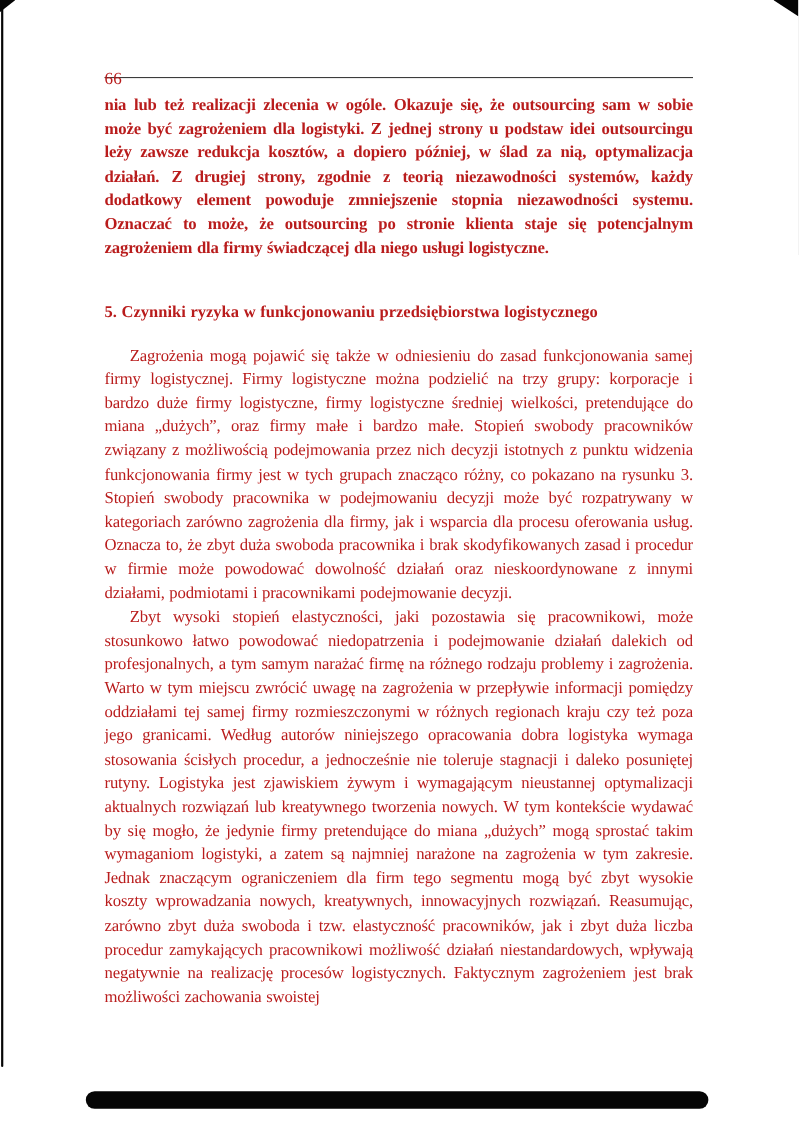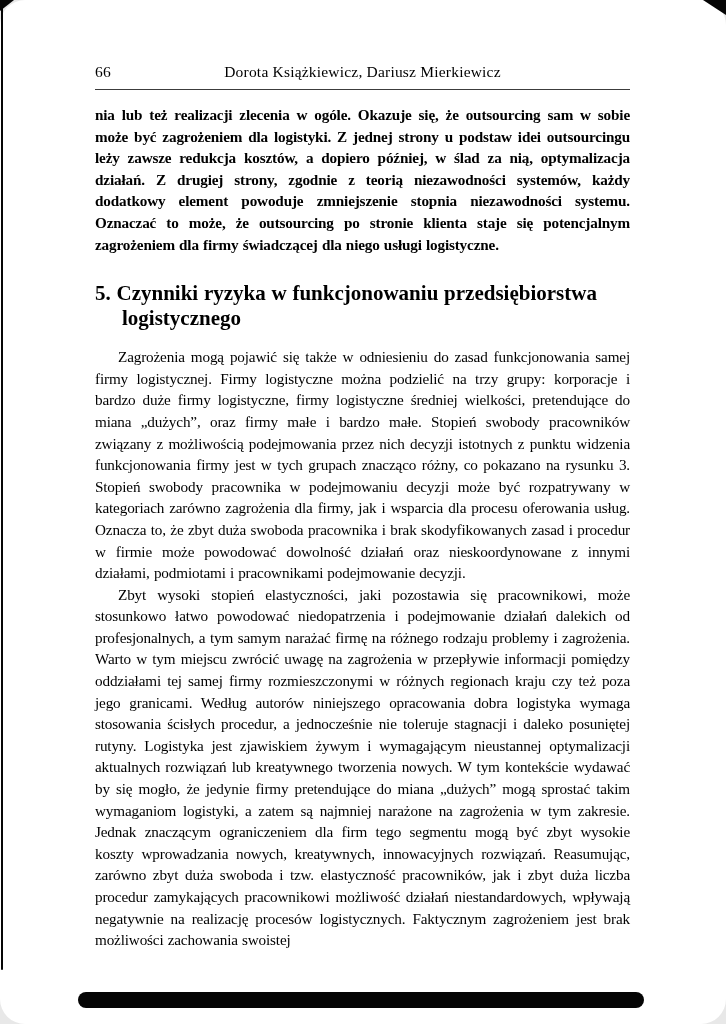--- a/index.html
+++ b/index.html
@@ -6,22 +6,21 @@
   html, body { background: #e8e8e8; }
   body {
     width: 726px; height: 1024px;
     position: relative;
     font-family: "Liberation Serif", "DejaVu Serif", serif;
     overflow: hidden;
   }
   .page {
     position: absolute; inset: 0;
     background: #ffffff;
-    color: #000000;
-    border-radius: 25px;
+    color: #b91c1c;
   }
 
   
   .text-col {
     position: absolute;
     left: 95px; top: 62px;
     width: 535px;
   }
 
   
@@ -46,25 +45,25 @@
     line-height: 21.6px;
     letter-spacing: -0.15px;
     text-align: justify;
     word-spacing: 0.5px;
   }
   p.body-par { text-indent: 23px; }
   p.body-par.first { text-indent: 0; font-weight: bold; }
 
   
   h2.section-heading {
-    font-size: 21px;
+    font-size: 15px;
     line-height: 24.5px;
     font-weight: bold;
     letter-spacing: 0;
-    margin: 26px 0 16px 0;
+    margin: 36px 0 16px 0;
     padding-left: 27px;
     text-indent: -27px;
     max-width: 502px;
     text-align: left;
   }
 
   
   .art { position: absolute; background: #050505; }
   .art-corner-tl {
     left: 0; top: 0; width: 14px; height: 11px;
@@ -90,21 +89,20 @@
 
   <div class="art art-corner-tl"></div>
   <div class="art art-corner-tr"></div>
   <div class="art art-left-line"></div>
   <div class="art art-bottom-bar"></div>
 
   <div class="text-col">
 
     <header class="running-header">
       <span class="page-num">66</span>
-      <span class="running-head-text">Dorota Książkiewicz, Dariusz Mierkiewicz</span>
     </header>
     <div class="header-rule"></div>
 
     <main class="body-text">
 
       <p class="body-par first">nia lub też realizacji zlecenia w ogóle. Okazuje się, że outsourcing sam w sobie może być zagrożeniem dla logistyki. Z jednej strony u podstaw idei outsourcingu leży zawsze redukcja kosztów, a dopiero później, w ślad za nią, optymalizacja działań. Z drugiej strony, zgodnie z teorią niezawodności systemów, każdy dodatkowy element powoduje zmniejszenie stopnia niezawodności systemu. Oznaczać to może, że outsourcing po stronie klienta staje się potencjalnym zagrożeniem dla firmy świadczącej dla niego usługi logistyczne.</p>
 
       <h2 class="section-heading">5. Czynniki ryzyka w funkcjonowaniu przedsiębiorstwa logistycznego</h2>
 
       <p class="body-par">Zagrożenia mogą pojawić się także w odniesieniu do zasad funkcjonowania samej firmy logistycznej. Firmy logistyczne można podzielić na trzy grupy: korporacje i bardzo duże firmy logistyczne, firmy logistyczne średniej wielkości, pretendujące do miana „dużych”, oraz firmy małe i bardzo małe. Stopień swobody pracowników związany z możliwością podejmowania przez nich decyzji istotnych z punktu widzenia funkcjonowania firmy jest w tych grupach znacząco różny, co pokazano na rysunku 3. Stopień swobody pracownika w podejmowaniu decyzji może być rozpatrywany w kategoriach zarówno zagrożenia dla firmy, jak i wsparcia dla procesu oferowania usług. Oznacza to, że zbyt duża swoboda pracownika i brak skodyfikowanych zasad i procedur w firmie może powodować dowolność działań oraz nieskoordynowane z innymi działami, podmiotami i pracownikami podejmowanie decyzji.</p>

